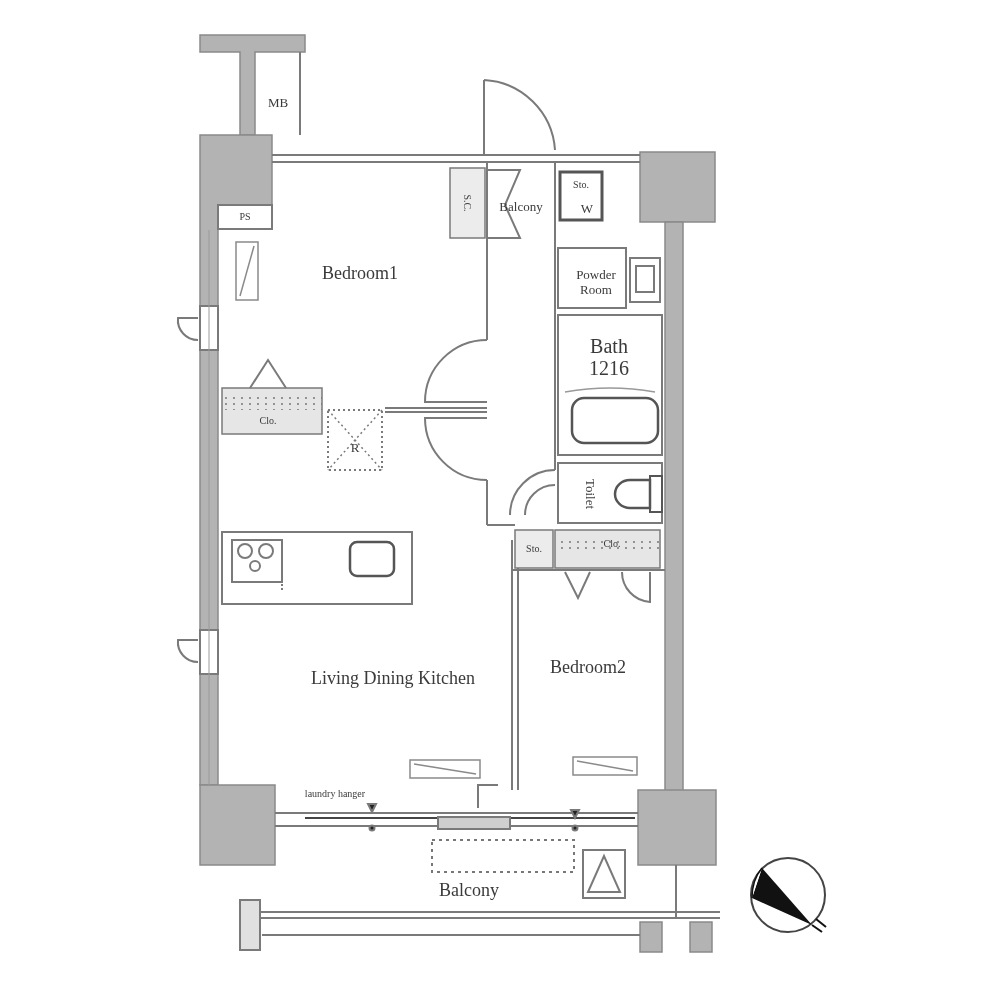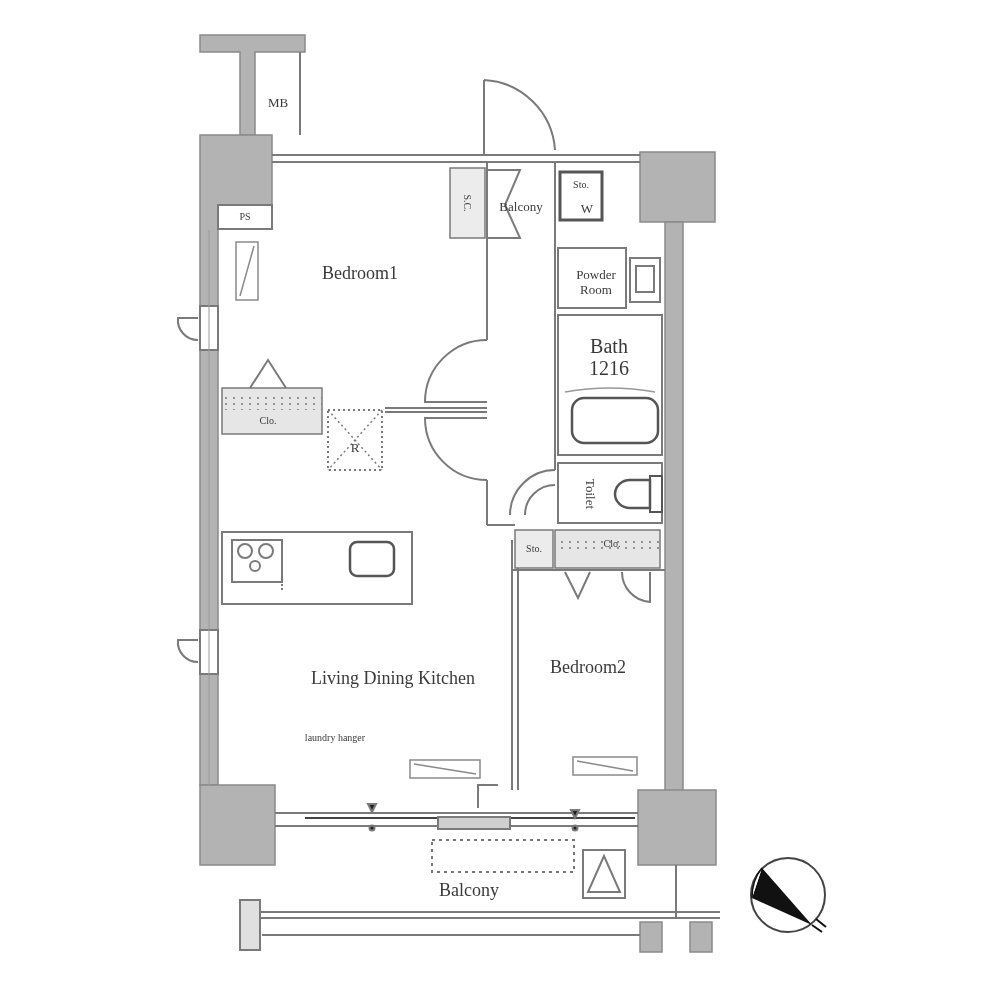--- a/index.html
+++ b/index.html
@@ -190,15 +190,15 @@
 <div class="lbl lbl-room lbl-center twoline" style="left:609px;top:357px;font-size:20px;">
   <span>Bath</span>
   <span>1216</span>
 </div>
 <div class="lbl lbl-small lbl-vert" style="left:590px;top:494px;">Toilet</div>
 <div class="lbl lbl-tiny lbl-center" style="left:268px;top:421px;">Clo.</div>
 <div class="lbl lbl-small lbl-center" style="left:355px;top:447px;">R</div>
 <div class="lbl lbl-tiny lbl-center" style="left:534px;top:549px;">Sto.</div>
 <div class="lbl lbl-tiny lbl-center" style="left:612px;top:544px;">Clo.</div>
 <div class="lbl lbl-room lbl-center" style="left:381px;top:678px;margin-left:12px;">Living Dining Kitchen</div>
-<div class="lbl lbl-tiny lbl-center" style="left:318px;top:738px;padding-left:34px;">laundry hanger</div>
+<div class="lbl lbl-tiny lbl-center" style="left:318px;top:794px;padding-left:34px;">laundry hanger</div>
 <div class="lbl lbl-room lbl-center" style="left:588px;top:667px;">Bedroom2</div>
 <div class="lbl lbl-room lbl-center" style="left:469px;top:890px;">Balcony</div>
 
 </body></html>

